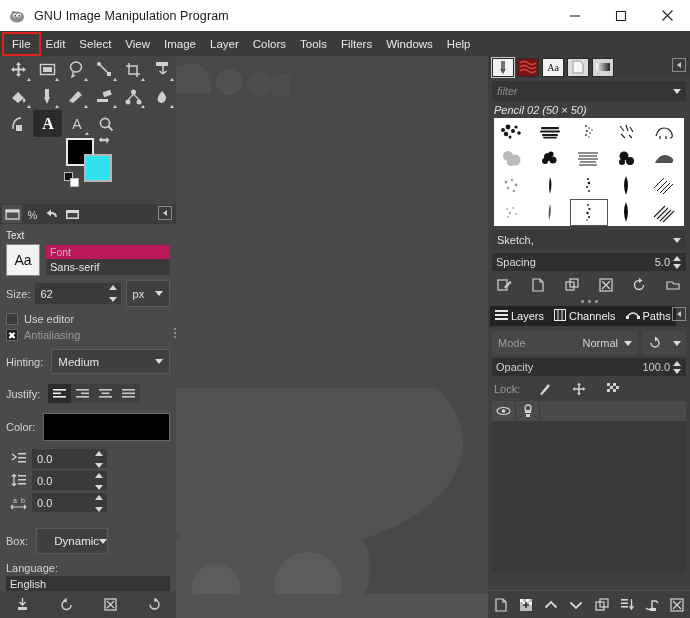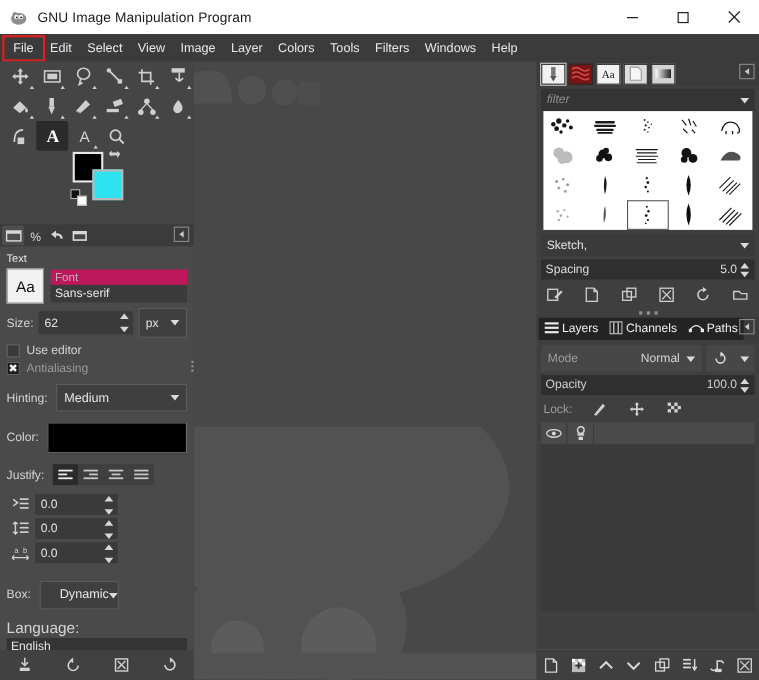--- a/index.html
+++ b/index.html
@@ -118,21 +118,21 @@
 
   .sprow { display:flex; align-items:center; margin-bottom:3px; }
   .spicon { width:26px; height:19px; display:flex; align-items:center; justify-content:center; }
   .spinbox { width:75px; height:19px; background:#3a3a3a; display:flex; align-items:center;
              font-size:11px; color:#e6e6e6; padding-left:5px; position:relative; }
 
   .boxrow { display:flex; align-items:center; margin-top:16px; }
   .dynbtn { width:72px; height:26px; background:#3f3f3f; border:1px solid #5c5c5c; margin-left:8px;
             display:flex; align-items:center; justify-content:flex-end; font-size:11.5px; color:#e8e8e8;}
 
-  .langlbl { font-size:14px; color:#d3d3d3; margin-top:8px; }
+  .langlbl { font-size:11px; color:#d3d3d3; margin-top:8px; }
   .langval { height:18px; background:#343434; font-size:11px; color:#e6e6e6; padding:2px 4px; margin-top:2px;}
 
   .optsbottom { position:absolute; left:0; bottom:0; width:176px; height:27px;
                 background:#414141; display:flex; align-items:center; justify-content:space-around;}
   .optsbottom .ib { width:26px; height:20px; display:flex; align-items:center; justify-content:center;}
 
   .vsplit { position:absolute; left:173px; top:270px; width:4px; height:22px; }
   .vsplit i{ display:block; width:2px;height:2px;background:#8d8d8d;margin:2px auto;}
 
   
@@ -456,25 +456,20 @@
           <div class="cbox on">✖</div>
           <div class="lbl dim">Antialiasing</div>
         </div>
 
         <div class="row" style="margin-top:8px;">
           <div class="lbl">Hinting:</div>
           <div class="combo">
             <span>Medium</span>
             <i class="chev"></i>
           </div>
-        </div>
-
-        <div class="row" style="margin-top:10px;">
-          <div class="lbl">Color:</div>
-          <div class="swatch"></div>
         </div>
 
         <div class="row" style="margin-top:10px;">
           <div class="lbl">Justify:</div>
           <div class="justify">
             <div class="jb sel">
               <svg width="15" height="12" viewBox="0 0 15 12">
                   <rect x="1" y="1" width="13" height="1.6" fill="#eee"></rect>
                   <rect x="1" y="4.5" width="8" height="1.6" fill="#eee"></rect>
                   <rect x="1" y="8" width="13" height="1.6" fill="#eee"></rect>
@@ -497,20 +492,25 @@
             <div class="jb">
               <svg width="15" height="12" viewBox="0 0 15 12">
                   <rect x="1" y="1" width="13" height="1.6" fill="#c9c9c9"></rect>
                   <rect x="1" y="4.5" width="13" height="1.6" fill="#c9c9c9"></rect>
                   <rect x="1" y="8" width="13" height="1.6" fill="#c9c9c9"></rect>
                 </svg>
             </div>
           </div>
         </div>
 
+        <div class="row" style="margin-top:10px;">
+          <div class="lbl">Color:</div>
+          <div class="swatch"></div>
+        </div>
+
         <div style="margin-top:8px;">
           <div class="sprow">
             <div class="spicon">
               <svg width="16" height="13" viewBox="0 0 16 13">
                   <path d="M1 2 L5 5 L1 8" fill="none" stroke="#d0d0d0" stroke-width="1.4"></path>
                   <rect x="7" y="1" width="8" height="1.5" fill="#d0d0d0"></rect>
                   <rect x="7" y="5" width="8" height="1.5" fill="#d0d0d0"></rect>
                   <rect x="7" y="9" width="8" height="1.5" fill="#d0d0d0"></rect>
                 </svg>
             </div>
@@ -647,20 +647,21 @@
               <path d="M6 1 L2 4 L6 7 Z" fill="#c9c9c9"></path>
             </svg>
         </div>
       </div>
 
       <div class="filterbar">
         <span>filter</span>
         <i class="chev"></i>
       </div>
 
+      <div class="brushname">Pencil 02 (50 × 50)</div>
 
       <div class="brushgrid">
         <div class="bcell"><svg width="100%" height="100%" viewBox="0 0 38 27">
               <g fill="#151515">
                 <circle cx="9" cy="12" r="2"></circle>
                 <circle cx="14" cy="9" r="2.4"></circle>
                 <circle cx="19" cy="13" r="2"></circle>
                 <circle cx="12" cy="16" r="2.2"></circle>
                 <circle cx="22" cy="9" r="1.6"></circle>
                 <circle cx="25" cy="15" r="1.8"></circle>

